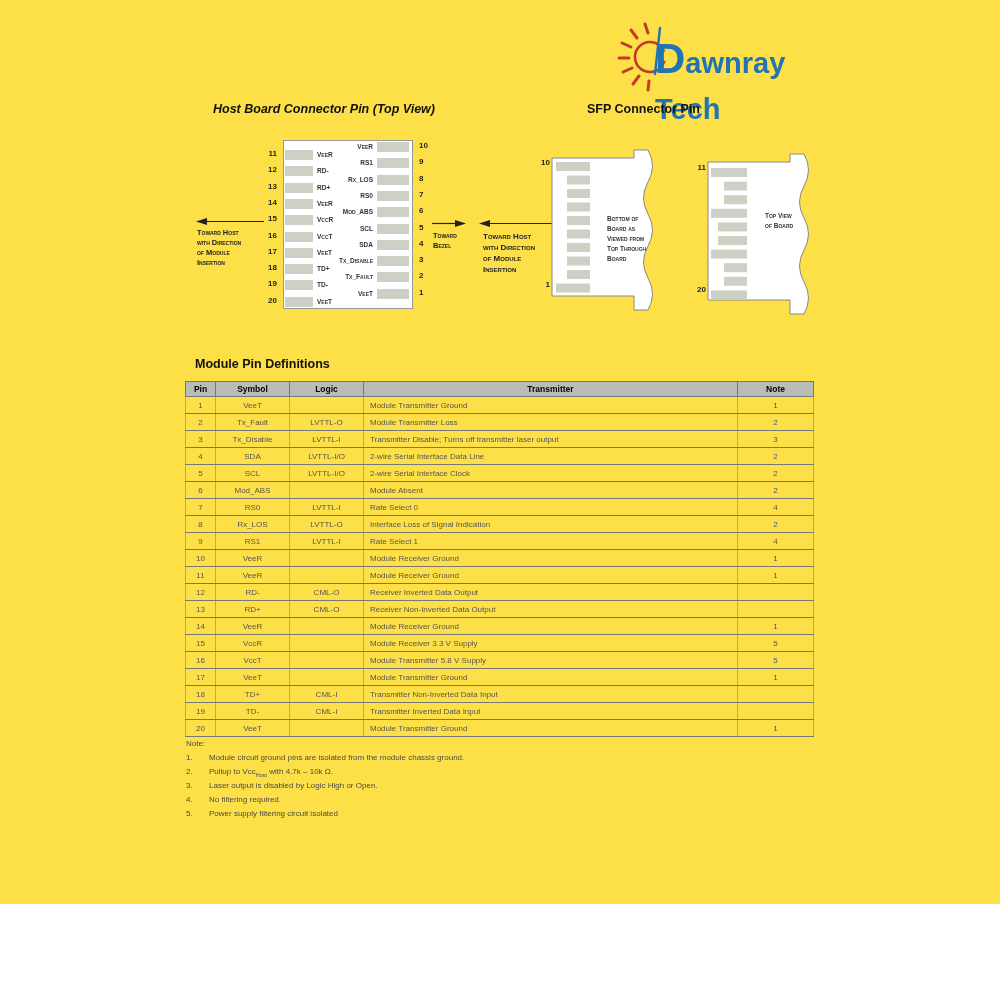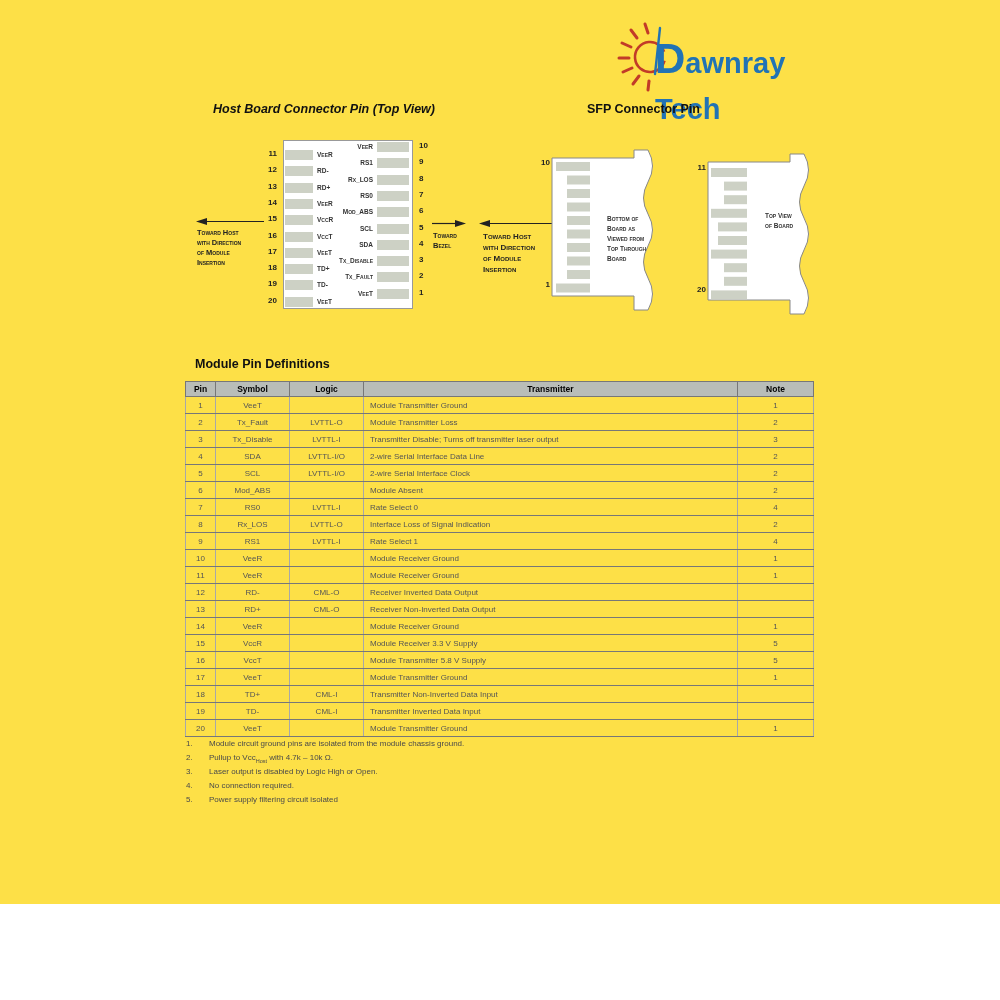--- a/index.html
+++ b/index.html
@@ -380,36 +380,37 @@
           <td class="c-pin">20</td>
           <td class="c-sym">VeeT</td>
           <td class="c-log"></td>
           <td class="c-desc">Module Transmitter Ground</td>
           <td class="c-note">1</td>
         </tr>
       </tbody>
   </table>
 
   <div id="notes">
+    <div class="note-title">Note:</div>
     <div id="note-items">
         <div class="note-row">
           <span class="note-num">1.</span>
           <span class="note-text">Module circuit ground pins are isolated from the module chassis ground.</span>
         </div>
         <div class="note-row">
           <span class="note-num">2.</span>
           <span class="note-text">Pullup to Vcc<sub>Host</sub> with 4.7k – 10k Ω.</span>
         </div>
         <div class="note-row">
           <span class="note-num">3.</span>
           <span class="note-text">Laser output is disabled by Logic High or Open.</span>
         </div>
         <div class="note-row">
           <span class="note-num">4.</span>
-          <span class="note-text">No connection required.</span>
+          <span class="note-text">No filtering required.</span>
         </div>
         <div class="note-row">
           <span class="note-num">5.</span>
           <span class="note-text">Power supply filtering circuit isolated</span>
         </div>
       </div>
   </div>
 
   <div id="site">www.dawnraytech.com</div>
   <div id="pagenum">3</div>

